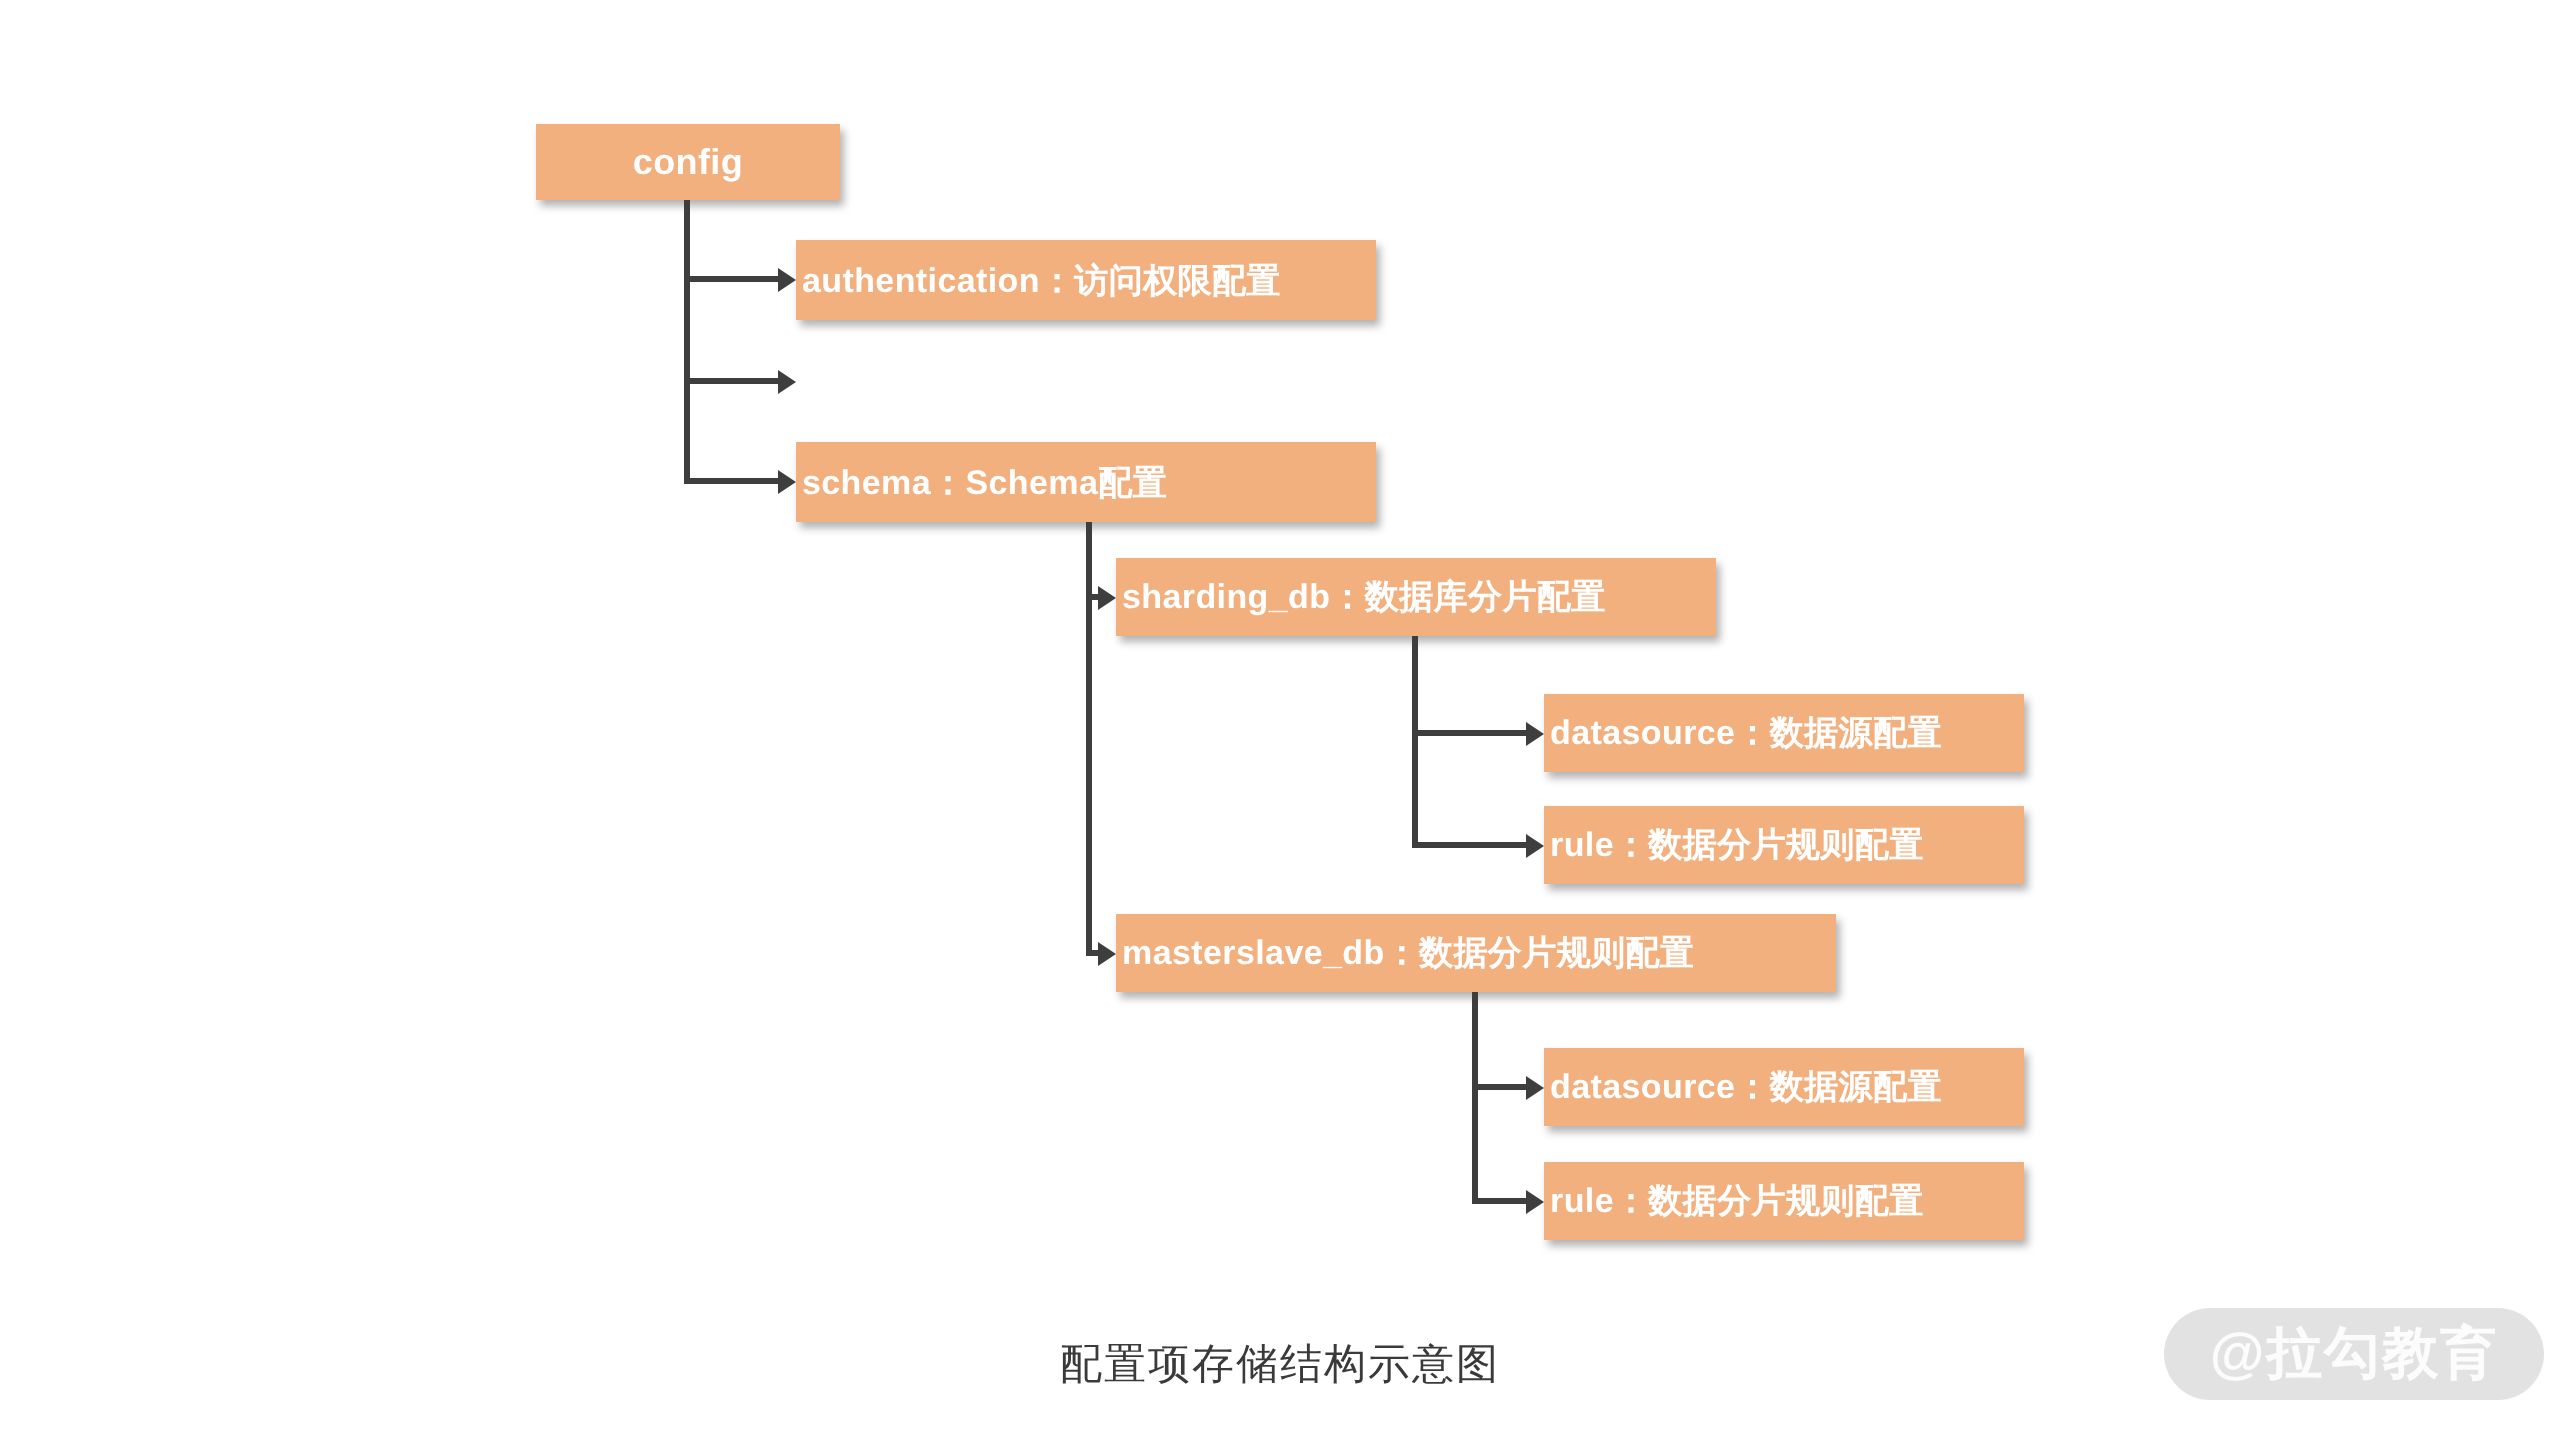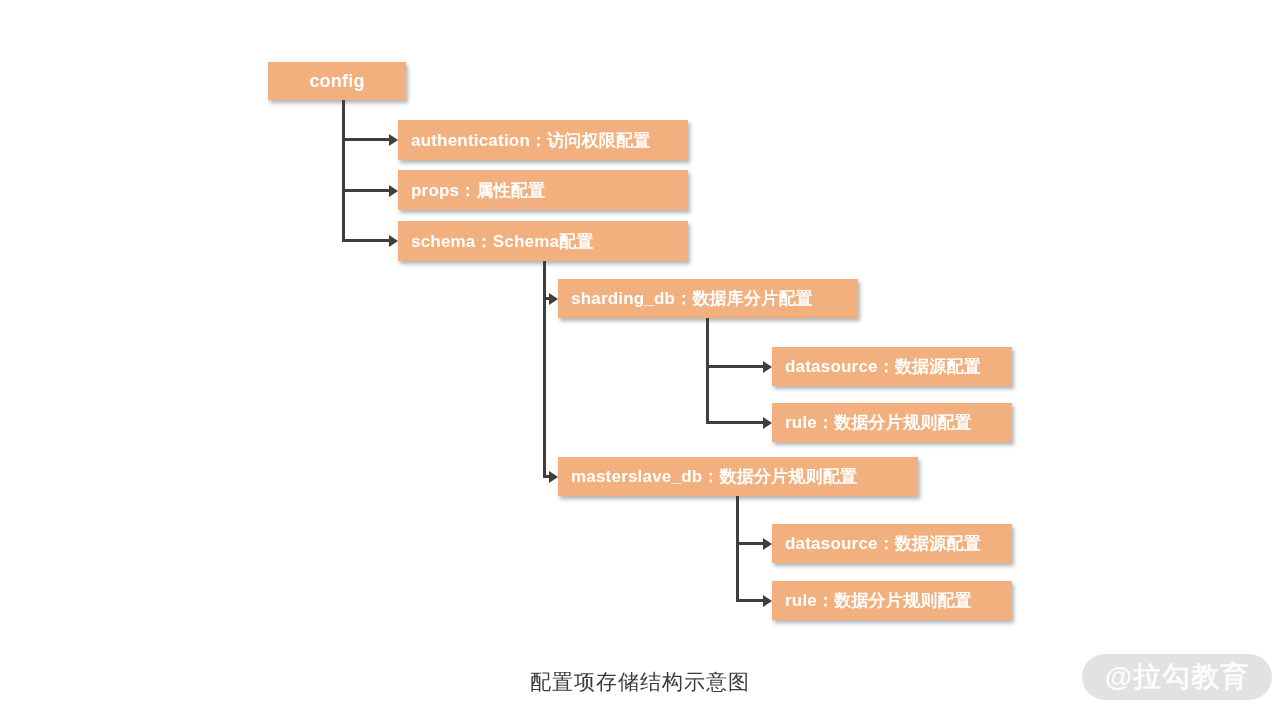--- a/index.html
+++ b/index.html
@@ -16,21 +16,21 @@
   .canvas{position:relative;width:1280px;height:720px;background:#FFFFFF;}
 
   .node{
     position:absolute;
     background:var(--node-fill);
     color:var(--node-text);
     font-weight:bold;
     font-size:17px;
     display:flex;
     align-items:center;
-    padding-left:13px;
+    padding-left:3px;
     box-shadow:2px 3px 4px rgba(0,0,0,0.30);
     white-space:nowrap;
     letter-spacing:0.2px;
   }
   .node.center{justify-content:center;padding-left:0;font-size:18px;}
 
   .vline{position:absolute;width:3px;background:var(--connector);}
   .hline{position:absolute;height:3px;background:var(--connector);}
   .arrow{
     position:absolute;width:0;height:0;
@@ -58,25 +58,24 @@
     font-size:28px;
     font-weight:bold;
     letter-spacing:1px;
   }
 </style>
 </head>
 <body>
 
 <div class="canvas">
 
-  <div class="node center" style="left:268px;top:62px;width:138px;height:38px;">config</div>
+  <div class="node center" style="left:268px;top:62px;width:152px;height:38px;">config</div>
 
   <div class="node" style="left:398px;top:120px;width:290px;height:40px;">authentication：访问权限配置</div>
 
-  <div class="node" style="left:398px;top:170px;width:290px;height:40px;">props：属性配置</div>
 
   <div class="node" style="left:558px;top:279px;width:300px;height:39px;">sharding_db：数据库分片配置</div>
 
   <div class="node" style="left:398px;top:221px;width:290px;height:40px;">schema：Schema配置</div>
 
   <div class="node" style="left:772px;top:347px;width:240px;height:39px;">datasource：数据源配置</div>
 
   <div class="node" style="left:772px;top:403px;width:240px;height:39px;">rule：数据分片规则配置</div>
 
   <div class="node" style="left:558px;top:457px;width:360px;height:39px;">masterslave_db：数据分片规则配置</div>

